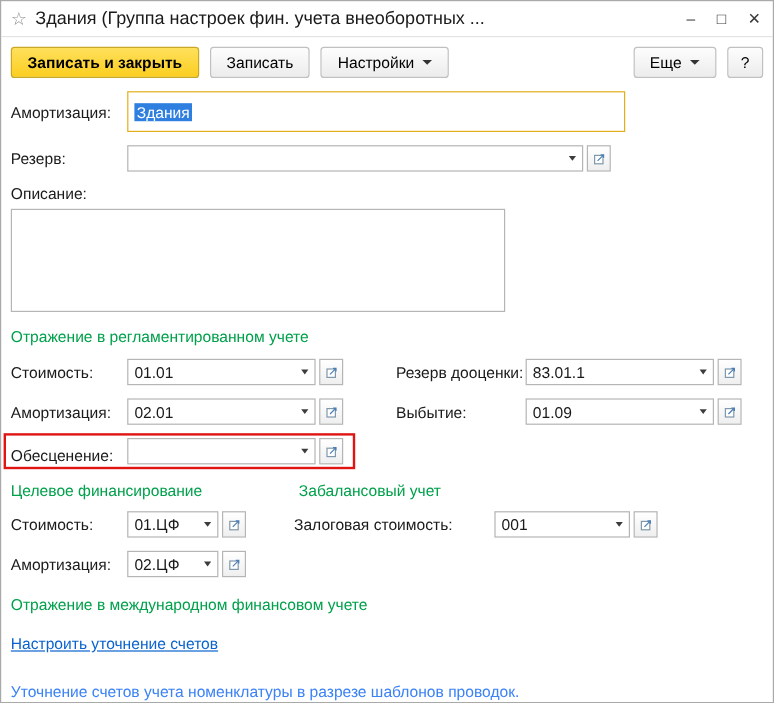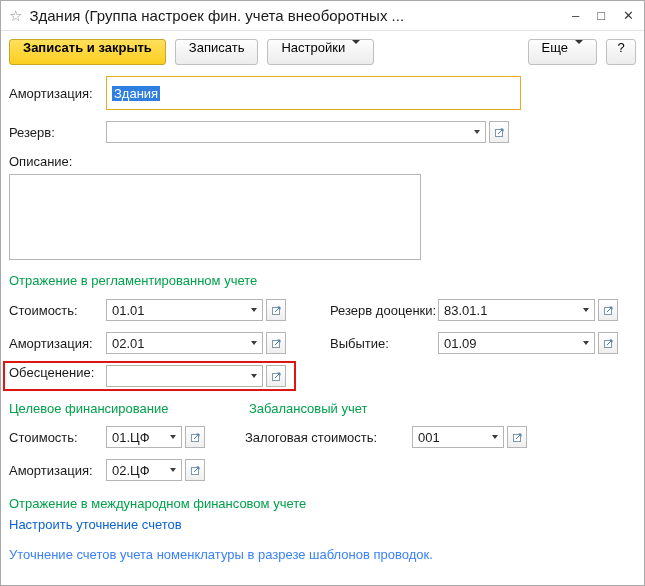--- a/index.html
+++ b/index.html
@@ -15,21 +15,21 @@
   
   .titlebar{height:30px;display:flex;align-items:center;padding:0 10px 0 8px;
             border-bottom:1px solid #e3e3e3}
   .star{font-size:15px;color:#8f8f8f;margin-right:7px;cursor:pointer}
   .title{font-weight:normal;font-size:15px;flex:1;white-space:nowrap;overflow:hidden}
   .winctl{display:flex;gap:18px;color:#3c3c3c;font-size:13px;margin-left:12px}
   .winctl span{cursor:pointer;line-height:1}
 
   
   .toolbar{display:flex;align-items:center;padding:8px 8px 7px;gap:9px}
-  .btn{height:26px;display:inline-flex;align-items:flex-start;gap:7px;padding:0 13px;
+  .btn{height:26px;display:inline-flex;align-items:center;gap:7px;padding:0 13px;
        background:linear-gradient(#fdfdfd,#ececec);border:1px solid var(--button-border);
        border-radius:3px;cursor:pointer;font-size:13px}
   .btn-primary{background:linear-gradient(#ffe05c,#fbce20);border-color:var(--accent-yellow-border);
        font-weight:bold}
   .btn-help{width:30px;justify-content:center;padding:0}
   .more{margin-left:auto}
   .caret{width:0;height:0;border-left:4px solid transparent;border-right:4px solid transparent;
          border-top:4px solid #333}
 
   
@@ -45,36 +45,36 @@
   .name-input{width:415px;border-color:var(--focus-border)}
   .sel{background:var(--selection-blue);color:#fff;padding:0 2px}
   .combo .val{flex:1;padding:0 5px;white-space:nowrap;overflow:hidden}
   .dd{width:17px;height:100%;flex:none;display:flex;align-items:center;justify-content:center;
       cursor:pointer}
   .dd i{width:0;height:0;border-left:3.5px solid transparent;border-right:3.5px solid transparent;
         border-top:4px solid #3c3c3c}
   .openbtn{width:20px;height:22px;flex:none;margin-left:3px;border:1px solid var(--field-border);
            background:linear-gradient(#ffffff,#efeff0);display:flex;align-items:center;
            justify-content:center;cursor:pointer}
-  .w-asset{width:410px}.w-group{width:380px}.w-acc{width:157px}.w-small{width:76px}.w-pledge{width:92px}
+  .w-asset{width:410px}.w-group{width:380px}.w-acc{width:157px}.w-small{width:76px}.w-pledge{width:113px}
 
   .desc-lbl{margin:1px 0 5px}
   .desc-box{width:412px;height:86px;border:1px solid var(--field-border);resize:none;
             font-family:inherit;font-size:inherit;margin-bottom:11px;display:block}
 
   .section-h{color:var(--header-green);margin:13px 0 11px}
   .subheads{display:flex;margin:2px 0 10px;color:var(--header-green)}
   .subheads .first{width:240px;flex:none}
 
-  .annot{position:relative;display:flex;align-items:flex-start}
+  .annot{position:relative;display:flex;align-items:flex-end}
   .red-frame{position:absolute;left:-6px;top:-4px;right:-10px;bottom:-4px;
              border:2px solid var(--highlight-red);pointer-events:none}
 
-  .link{color:var(--link-blue);display:inline-block;
-        margin:1px 0 15px;cursor:pointer}
+  .link{color:var(--link-blue);text-decoration:underline;display:inline-block;
+        margin:1px 0 25px;cursor:pointer}
   .note{color:#3b82f6}
 </style>
 </head>
 <body>
 
 <div class="window">
 
   <div class="titlebar">
     <span class="star">☆</span>
     <span class="title">Здания (Группа настроек фин. учета внеоборотных ...</span>
@@ -256,19 +256,19 @@
           </span>
       </div>
       <span class="openbtn">
         <svg width="11" height="11" viewBox="0 0 11 11">
           <rect x="1.5" y="2.5" width="7" height="7" fill="#fff" stroke="#7f98ab"></rect>
           <path d="M4 7 L9 2 M6.5 2 H9 V4.5" stroke="#4a7fb5" fill="none"></path>
         </svg>
       </span>
     </div>
 
-    <div class="section-h" style="margin-top:15px;margin-bottom:5px">Отражение в международном финансовом учете</div>
+    <div class="section-h" style="margin-top:15px;margin-bottom:17px">Отражение в международном финансовом учете</div>
 
     <a class="link">Настроить уточнение счетов</a>
     <div class="note">Уточнение счетов учета номенклатуры в разрезе шаблонов проводок.</div>
 
   </div>
 </div>
 
 </body></html>

